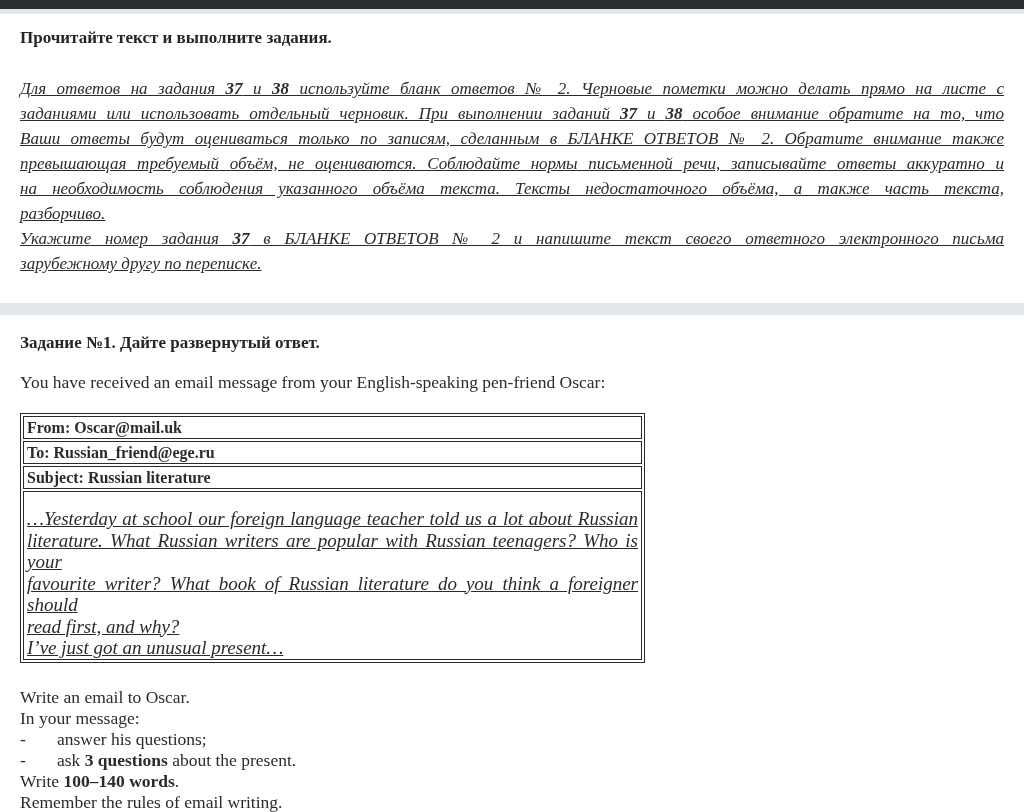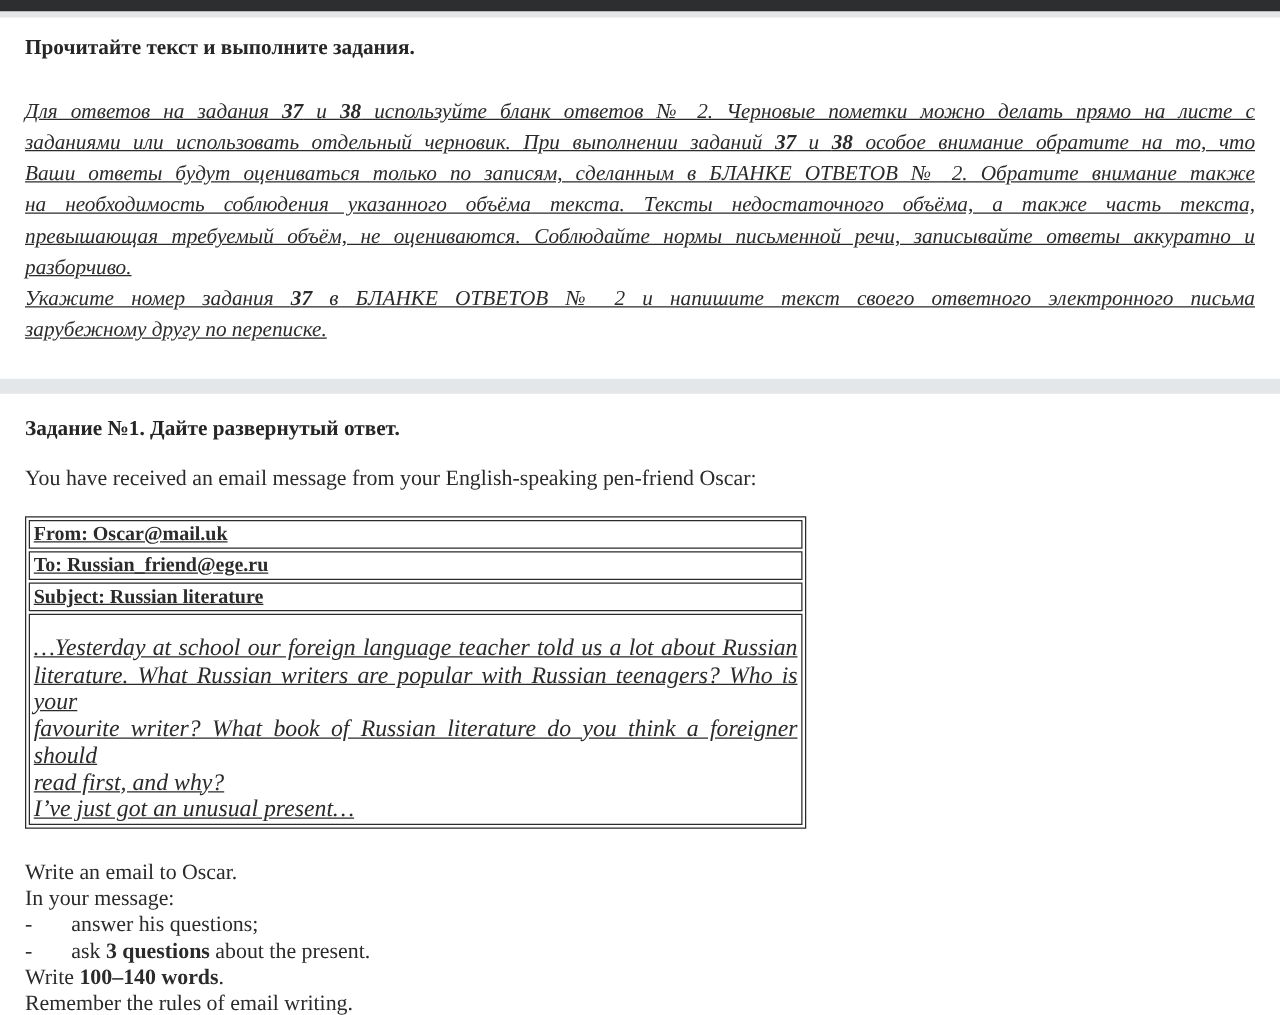--- a/index.html
+++ b/index.html
@@ -66,21 +66,20 @@
     border: 1px solid #2b2b2b;
   }
   .email-table td {
     border: 1px solid #2b2b2b;
     padding: 1px 3px;
   }
   .email-table td.hdr {
     font-weight: bold;
     font-size: 16px;
     line-height: 19px;
-    text-decoration: underline;
   }
   .email-table td.body {
     height: 117px;
     padding: 16px 3px 0;
     vertical-align: top;
     font-style: italic;
     font-size: 19px;
     line-height: 21.5px;
   }
   .reqs {
@@ -100,22 +99,22 @@
 
 <div class="topbar"></div>
 
 <section class="panel panel1">
   <div class="heading">Прочитайте текст и выполните задания.</div>
   <div class="instr-text">
       <div class="para">
         <div class="line">Для ответов на задания <b>37</b> и <b>38</b> используйте бланк ответов № 2. Черновые пометки можно делать прямо на листе с</div>
         <div class="line">заданиями или использовать отдельный черновик. При выполнении заданий <b>37</b> и <b>38</b> особое внимание обратите на то, что</div>
         <div class="line">Ваши ответы будут оцениваться только по записям, сделанным в БЛАНКЕ ОТВЕТОВ № 2. Обратите внимание также</div>
+        <div class="line">превышающая требуемый объём, не оцениваются. Соблюдайте нормы письменной речи, записывайте ответы аккуратно и</div>
         <div class="line">на необходимость соблюдения указанного объёма текста. Тексты недостаточного объёма, а также часть текста,</div>
-        <div class="line">превышающая требуемый объём, не оцениваются. Соблюдайте нормы письменной речи, записывайте ответы аккуратно и</div>
         <div class="line line-last">разборчиво.</div>
       </div>
       <div class="para">
         <div class="line">Укажите номер задания <b>37</b> в БЛАНКЕ ОТВЕТОВ № 2 и напишите текст своего ответного электронного письма</div>
         <div class="line line-last">зарубежному другу по переписке.</div>
       </div>
     </div>
 </section>
 
 <section class="panel panel2">

